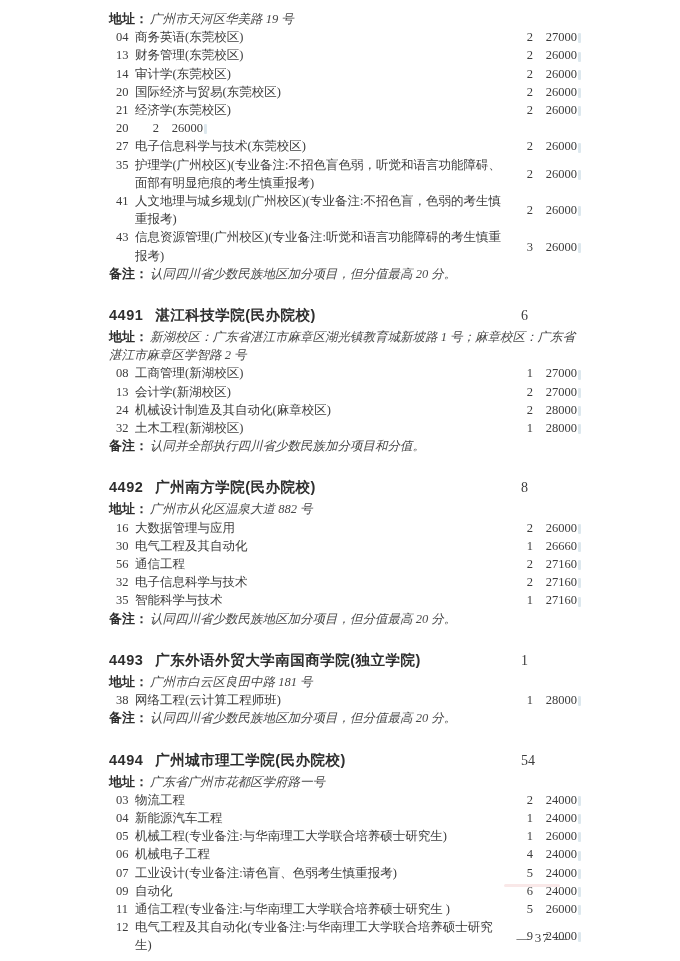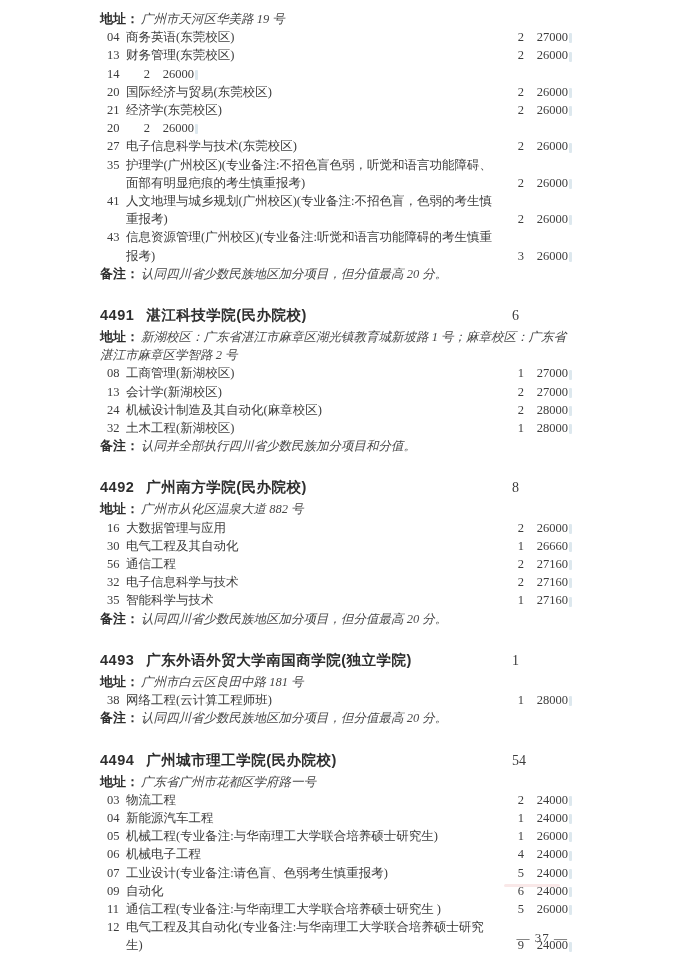--- a/index.html
+++ b/index.html
@@ -11,21 +11,21 @@
     width: 680px;
     height: 961px;
     position: relative;
     overflow: hidden;
     font-family: "Liberation Serif", "DejaVu Serif", serif;
     color: #3c3c3c;
     -webkit-font-smoothing: antialiased;
   }
   .content {
     position: absolute;
-    left: 100px;
+    left: 109px;
     top: 10px;
     width: 468px;
   }
   section.college { margin: 0; }
 
   
   .sec-header {
     display: flex;
     align-items: baseline;
     margin-top: 20px;
@@ -61,21 +61,21 @@
     margin-right: 2px;
   }
   .meta-value {
     font-style: italic;   
     color: #474747;
   }
 
   
   .prog-row {
     display: flex;
-    align-items: flex-end;
+    align-items: center;
     font-size: 12.5px;
     line-height: 18.2px;
   }
   .p-code {
     flex: none;
     width: 26px;
     box-sizing: border-box;
     padding-left: 7px;
     align-self: flex-start;
   }
@@ -130,20 +130,21 @@
 
   <div class="prog-row">
     <span class="p-code">13</span>
     <span class="p-name">财务管理(东莞校区)</span>
     <span class="p-count">2</span>
     <span class="p-fee">26000<span class="edge-tick"></span></span>
   </div>
 
   <div class="prog-row">
     <span class="p-code">14</span>
+    <span class="p-name">审计学(东莞校区)</span>
     <span class="p-count">2</span>
     <span class="p-fee">26000<span class="edge-tick"></span></span>
   </div>
 
   <div class="prog-row">
     <span class="p-code">20</span>
     <span class="p-name">国际经济与贸易(东莞校区)</span>
     <span class="p-count">2</span>
     <span class="p-fee">26000<span class="edge-tick"></span></span>
   </div>

